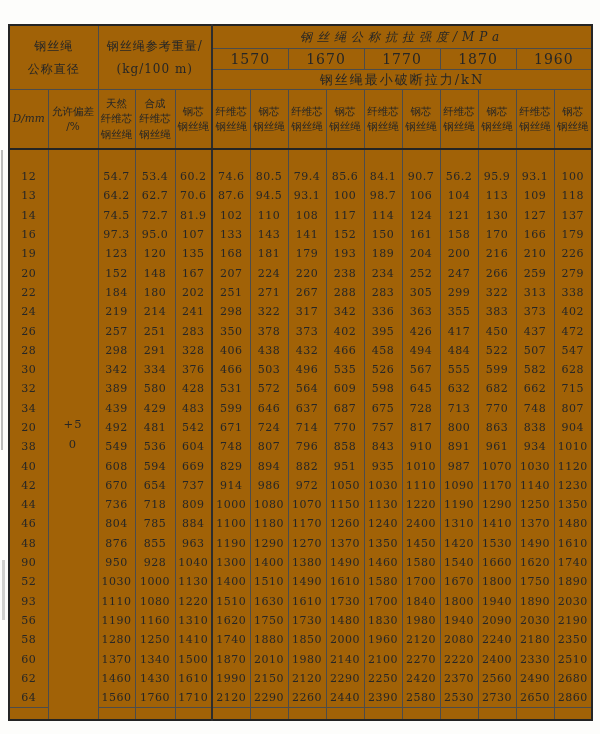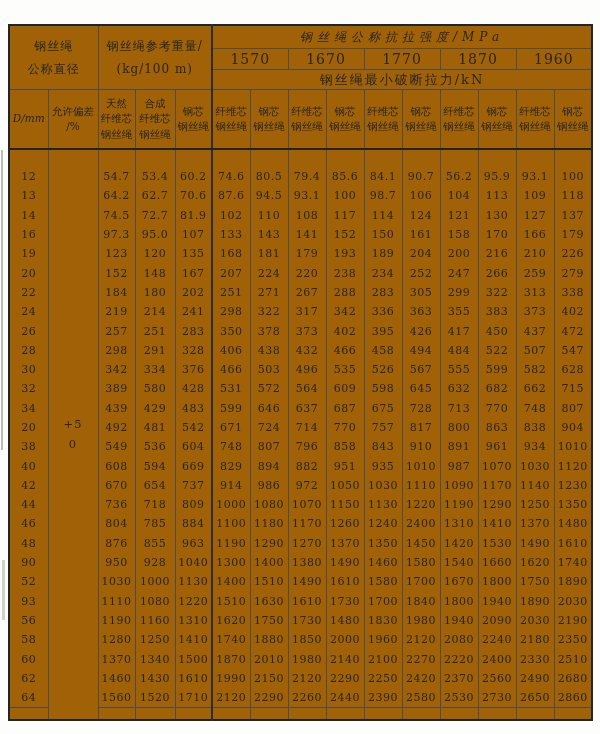--- a/index.html
+++ b/index.html
@@ -583,21 +583,21 @@
         <td>2250</td>
         <td>2420</td>
         <td>2370</td>
         <td>2560</td>
         <td>2490</td>
         <td>2680</td>
       </tr>
       <tr>
         <td>64</td>
         <td>1560</td>
-        <td>1520</td>
+        <td>1760</td>
         <td>1710</td>
         <td class="tl">2120</td>
         <td>2290</td>
         <td>2260</td>
         <td>2440</td>
         <td>2390</td>
         <td>2580</td>
         <td>2530</td>
         <td>2730</td>
         <td>2650</td>

